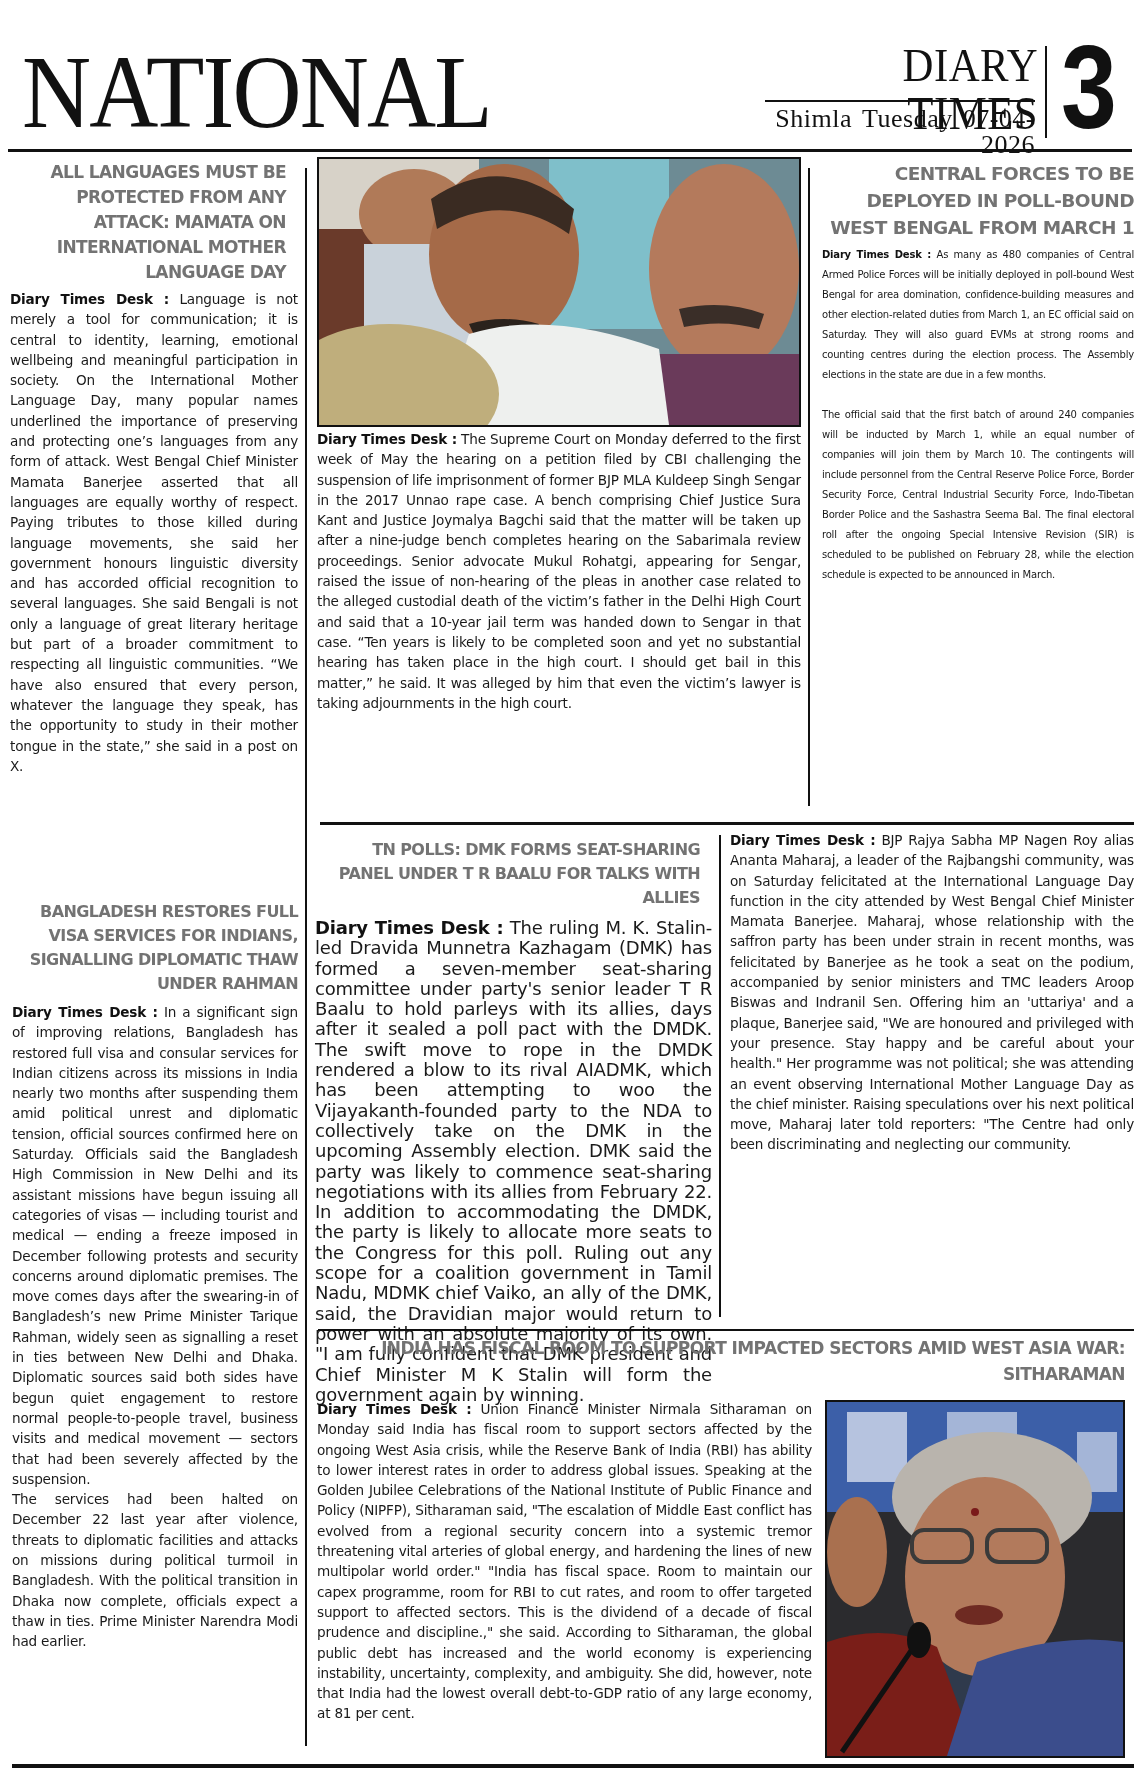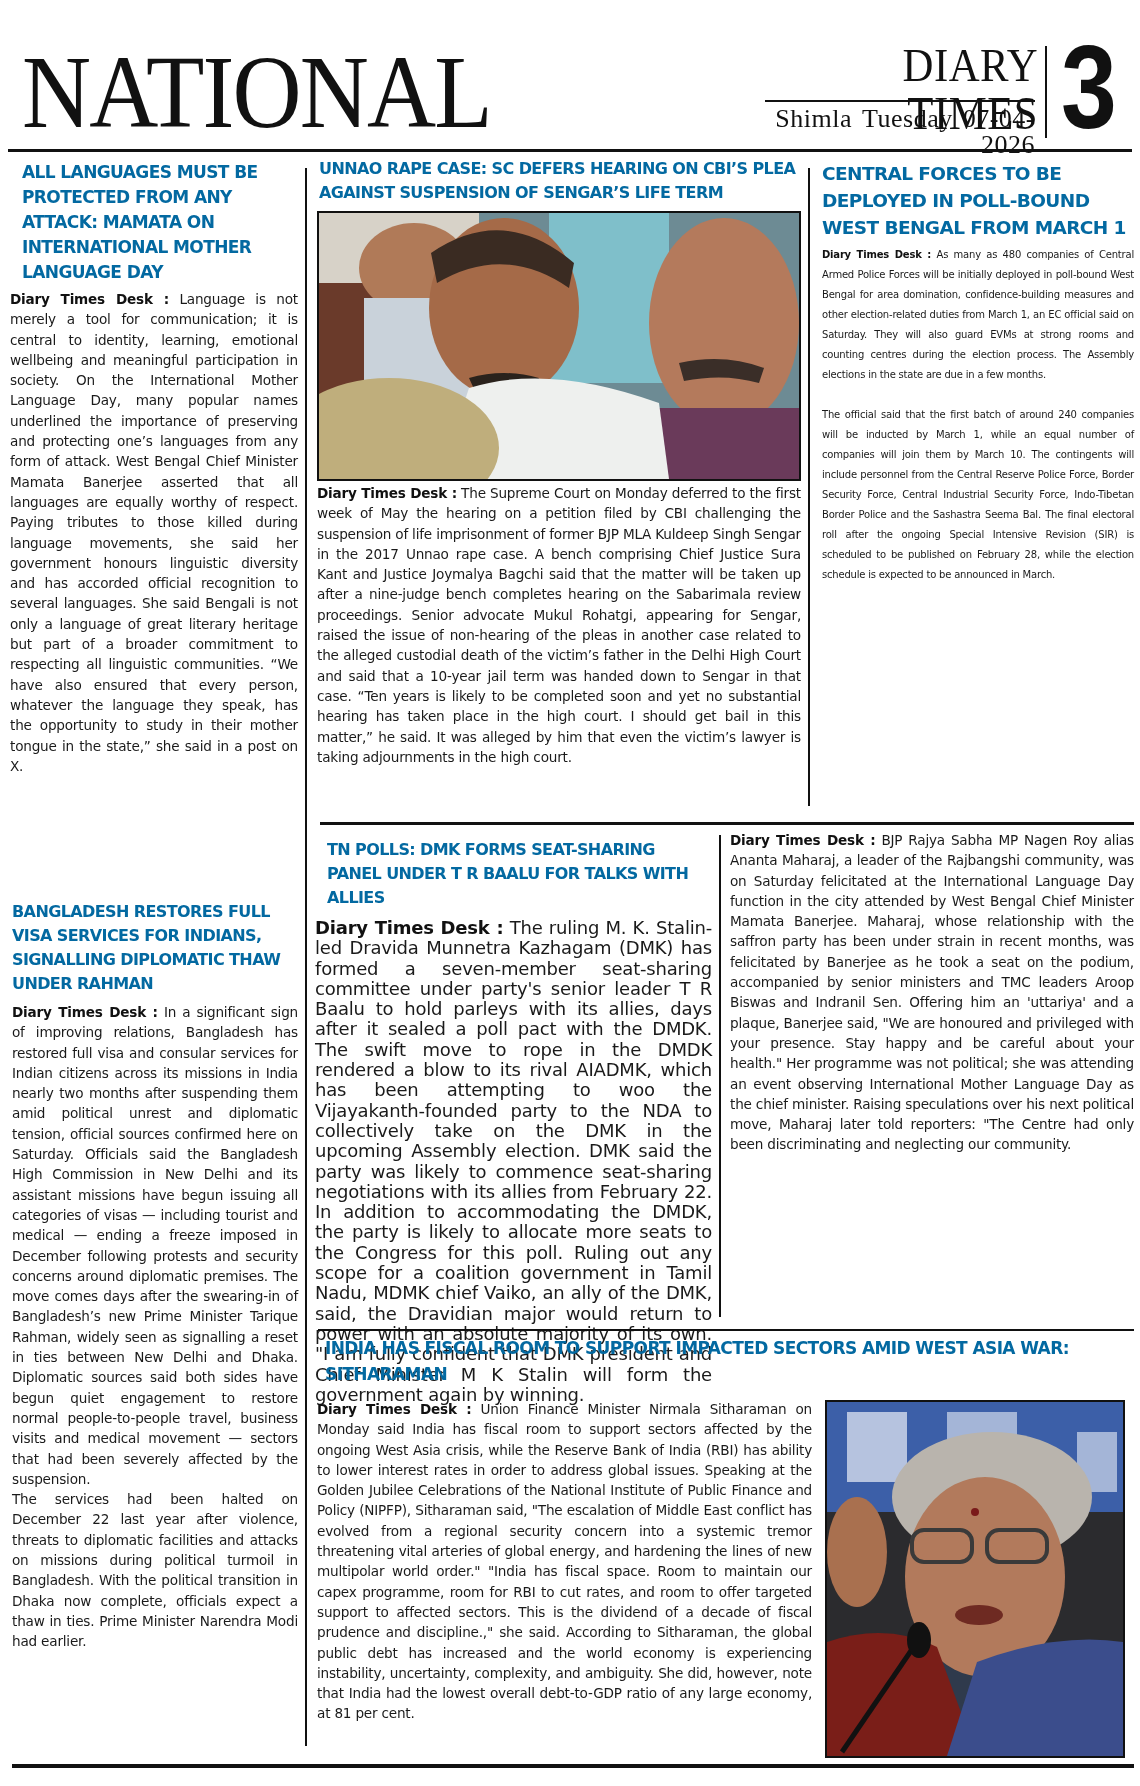--- a/index.html
+++ b/index.html
@@ -7,21 +7,21 @@
   .abs { position:absolute; }
   .masthead-section { left:22px; top:40px; font-family:"Liberation Serif", serif; font-size:104px; line-height:104px; letter-spacing:-2px; transform:scaleX(0.92); transform-origin:left top; color:#111; font-weight:normal; }
   .paper-name { left:760px; top:42px; width:278px; text-align:right; font-family:"Liberation Serif", serif; font-size:46px; line-height:48px; transform:scaleX(0.93); transform-origin:right top; letter-spacing:0.5px; }
   .name-rule { left:765px; top:100px; width:270px; height:2px; background:#111; }
   .dateline { left:735px; top:106px; width:300px; text-align:right; font-family:"Liberation Serif", serif; font-size:26px; line-height:26px; letter-spacing:0.5px; }
   .dateline span { margin-left:10px; }
   .page-divider { left:1045px; top:46px; width:2px; height:92px; background:#111; }
   .page-number { left:1055px; top:28px; width:80px; font-family:"Liberation Sans", sans-serif; font-weight:bold; font-size:118px; line-height:118px; text-align:center; transform:scaleX(0.85); transform-origin:left top; }
   .rule { background:#111; }
   .vrule { background:#111; width:2px; }
-  .headline { font-family:"DejaVu Sans", sans-serif; font-weight:bold; text-align:left; color:#0369a1; letter-spacing:-0.6px; }
+  .headline { font-family:"DejaVu Sans", sans-serif; font-weight:bold; text-align:right; color:#737373; letter-spacing:-0.6px; }
   .body-text { font-family:"DejaVu Sans", sans-serif; text-align:justify; color:#1a1a1a; letter-spacing:-0.2px; }
   .body-text b { font-weight:bold; color:#111; }
   .body-text p { margin:0; }
   .photo { border:2px solid #111; box-sizing:border-box; overflow:hidden; }
 </style>
 </head>
 <body>
 
 <div class="abs masthead-section">NATIONAL</div>
 <div class="abs paper-name">DIARY TIMES</div>
@@ -45,21 +45,20 @@
   <h2 class="headline" style="margin:0 0 6px 0; font-size:16px; line-height:24px;">BANGLADESH RESTORES FULL VISA SERVICES FOR INDIANS, SIGNALLING DIPLOMATIC THAW UNDER RAHMAN</h2>
   <div class="body-text" style="font-size:13.6px; line-height:20.3px;">
     <p><b>Diary Times Desk :</b><span> In a significant sign of improving relations, Bangladesh has restored full visa and consular services for Indian citizens across its missions in India nearly two months after suspending them amid political unrest and diplomatic tension, official sources confirmed here on Saturday. Officials said the Bangladesh High Commission in New Delhi and its assistant missions have begun issuing all categories of visas — including tourist and medical — ending a freeze imposed in December following protests and security concerns around diplomatic premises. The move comes days after the swearing-in of Bangladesh’s new Prime Minister Tarique Rahman, widely seen as signalling a reset in ties between New Delhi and Dhaka. Diplomatic sources said both sides have begun quiet engagement to restore normal people-to-people travel, business visits and medical movement — sectors that had been severely affected by the suspension.</span></p>
     <p>The services had been halted on December 22 last year after violence, threats to diplomatic facilities and attacks on missions during political turmoil in Bangladesh. With the political transition in Dhaka now complete, officials expect a thaw in ties. Prime Minister Narendra Modi had earlier.</p>
   </div>
 </article>
 
 <div class="abs vrule" style="left:305px; top:168px; height:1578px;"></div>
 
 <article class="abs" style="left:315px; top:157px; width:488px;">
-  <h2 class="headline" style="margin:0 0 6px 0; font-size:16px; line-height:24px; padding:0 4px;">UNNAO RAPE CASE: SC DEFERS HEARING ON CBI’S PLEA AGAINST SUSPENSION OF SENGAR’S LIFE TERM</h2>
   <div class="photo" style="width:484px; height:270px; margin-left:2px;">
     <svg width="480" height="266" viewBox="0 0 480 266">
       <rect width="480" height="266" fill="#6d8b94"></rect>
       <rect x="0" y="0" width="160" height="266" fill="#d7d2c8"></rect>
       <rect x="0" y="70" width="60" height="196" fill="#6a3a2a"></rect>
       <rect x="230" y="0" width="120" height="170" fill="#7fbfca"></rect>
       <ellipse cx="95" cy="55" rx="55" ry="45" fill="#b07a58"></ellipse>
       <rect x="45" y="85" width="110" height="181" fill="#c9d2da"></rect>
       <ellipse cx="405" cy="110" rx="75" ry="105" fill="#b47a5c"></ellipse>
       <path d="M360 150 Q405 140 445 155 L440 170 Q405 160 365 168 Z" fill="#3a2e28"></path>

